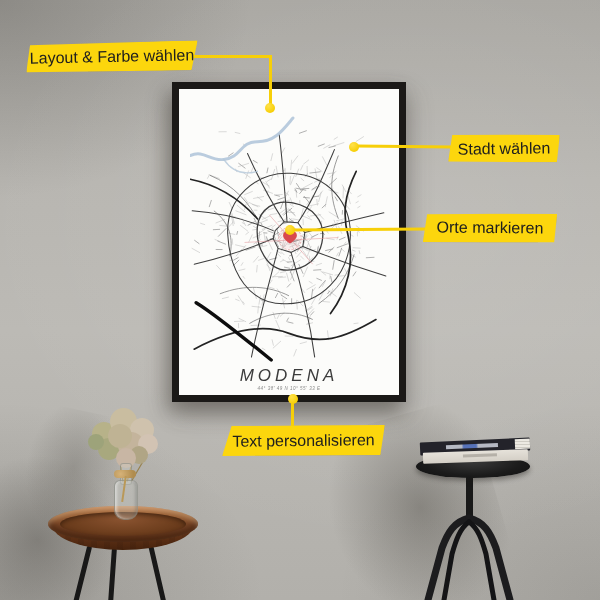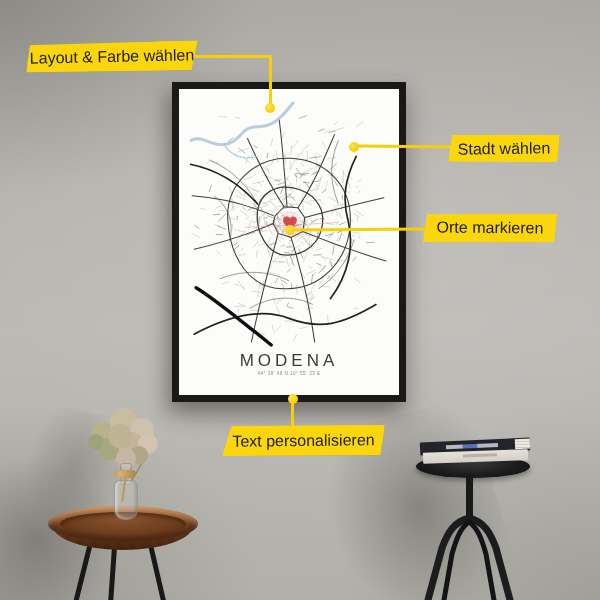--- a/index.html
+++ b/index.html
@@ -13,21 +13,21 @@
            linear-gradient(180deg,#a9a7a2 0%,#b7b5b0 30%,#bcbab5 55%,#b2b0ab 100%);}
   .abs{position:absolute;}
   
   .soft-shadow{pointer-events:none;}
   
   .poster{left:172px;top:82px;width:220px;height:306px;
           border:7px solid var(--frame,#1b1917);
           background:var(--paper,#fcfcfa);
           box-shadow:-6px 10px 18px rgba(70,66,60,.45), 4px 12px 22px rgba(70,66,60,.28);
           z-index:10;}
-  .poster-inner{position:absolute;inset:0;padding:12px 11px 0;}
+  .poster-inner{position:absolute;inset:0;padding:27px 11px 0;font-style:italic;}
   .map{display:block;width:198px;height:247px;}
   .map .minor line{stroke:#b5b5b5;stroke-width:.5;}
   .map .rings path,.map .radials path{fill:none;stroke:var(--road-dark,#3d3d3d);stroke-width:1.05;stroke-linecap:round;}
   .map .rings path.mid{stroke-width:1.3;}
   .map .highways path{fill:none;stroke:#232323;stroke-width:1.7;stroke-linecap:round;}
   .map .secondary path{fill:none;stroke:#7f7f7f;stroke-width:.8;}
   .map .river{fill:none;stroke:var(--river,#b3c7da);stroke-width:3;stroke-linecap:round;opacity:.9;}
   .map .river.thin{stroke-width:1.4;opacity:.8;}
   .map .railway{fill:none;stroke:#0d0d0d;stroke-width:3.4;stroke-linecap:round;}
   .map .red-routes path{fill:none;stroke:#e39a9d;stroke-width:.7;opacity:.8;}

